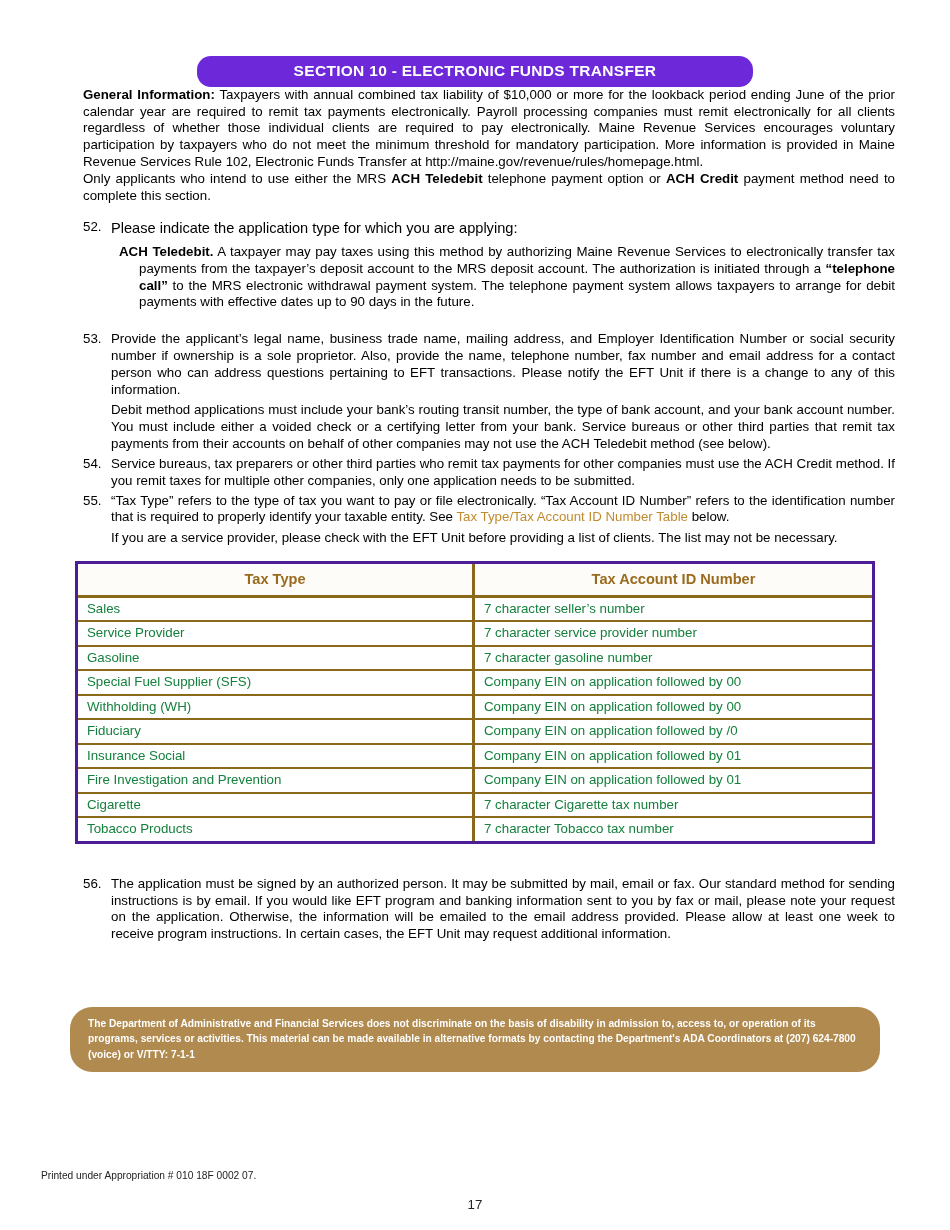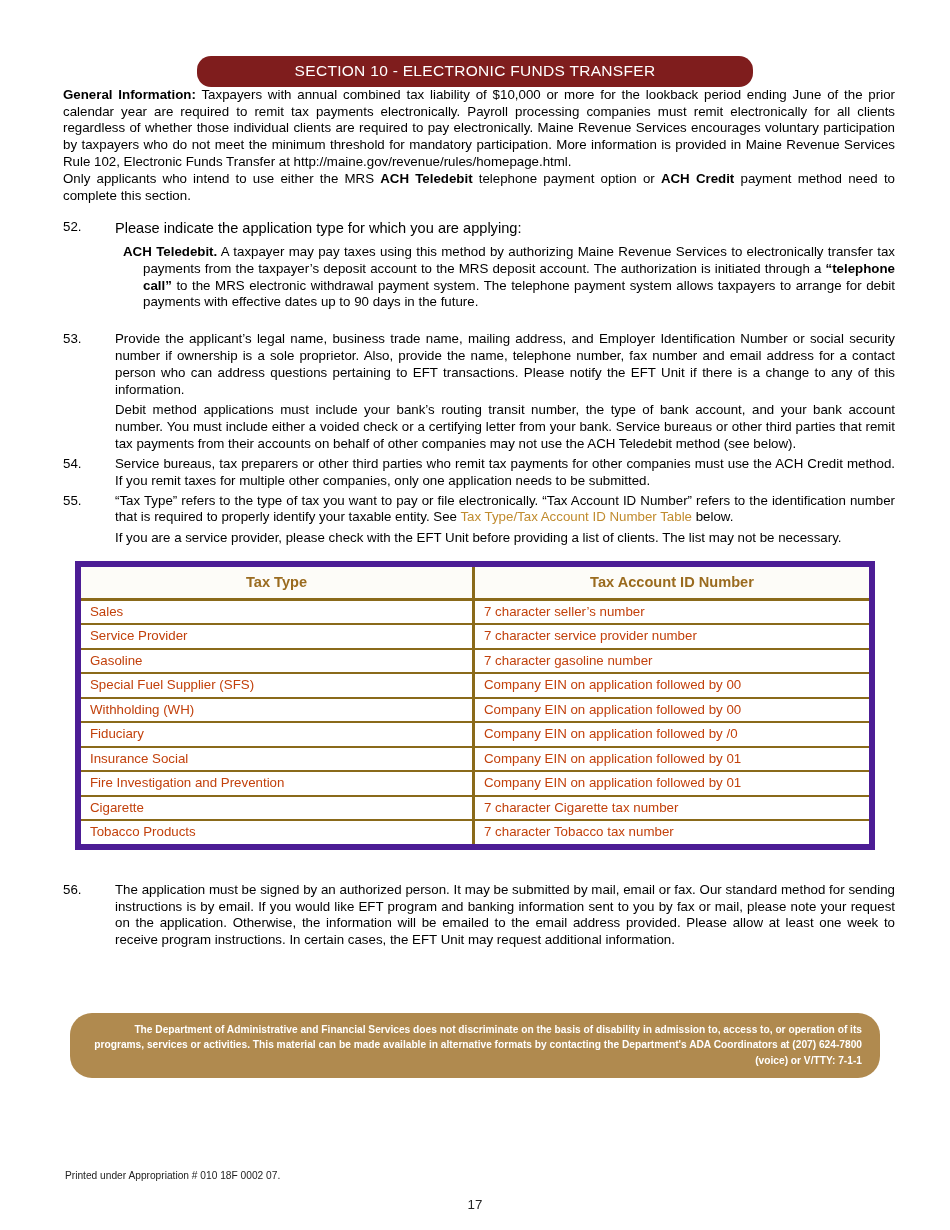--- a/index.html
+++ b/index.html
@@ -24,53 +24,52 @@
   }
 
   
   .banner-wrap {
     padding-top: 56px;
     padding-left: 55px;
     padding-right: 55px;
   }
   .section-banner {
     margin: 0 142px 0 142px;
-    background: #7f1d1d;
+    background: #6d28d9;
     border-radius: 14px;
     text-align: center;
     color: #ffffff;
-    font-weight: normal;
+    font-weight: bold;
     font-size: 15.5px;
     letter-spacing: 0.3px;
     padding: 6px 0 7px 0;
     line-height: 1.15;
   }
 
   
   .content {
-    padding: 0 55px 0 63px;
+    padding: 0 55px 0 83px;
     box-sizing: border-box;
   }
   p.just {
     text-align: justify;
     font-size: 13.3px;
     line-height: 1.265;
     margin: 0;
   }
   .gap-para { margin-top: 14px; }
 
   .lead-label { font-weight: bold; }
 
   
   .item {
     display: flex;
     font-size: 13.3px;
     line-height: 1.265;
     margin-top: 14px;
-    gap: 24px;
   }
   .item-num {
     width: 28px;
     flex: 0 0 28px;
     text-align: left;
   }
   .item-body {
     flex: 1 1 auto;
     text-align: justify;
   }
@@ -103,39 +102,39 @@
   
   .table-wrap {
     margin: 14px 0 0 0;
     padding: 0 75px 0 75px;
     box-sizing: border-box;
   }
   table.taxtable {
     width: 100%;
     border-collapse: separate;
     border-spacing: 0;
-    border: 6px solid #4c1d95;
+    border: 3px solid #4c1d95;
     background: #fdfcf8;
     table-layout: fixed;
   }
   table.taxtable th {
     font-size: 14.6px;
     font-weight: bold;
     color: #9a6b1f;
     text-align: center;
     padding: 7px 0 8px 0;
     background: #fdfcf8;
     border-bottom: 3px solid #8a6a1a;
   }
   table.taxtable th.col1 {
     border-right: 3px solid #8a6a1a;
   }
   table.taxtable td {
     font-size: 13.3px;
-    color: #c2410c;
+    color: #15803d;
     padding: 3px 0 3px 9px;
     background: #ffffff;
     border-bottom: 2px solid #8a6a1a;
     line-height: 1.24;
     white-space: nowrap;
     overflow: hidden;
     margin-top: 8px;
   }
   table.taxtable td.col1 {
     border-right: 3px solid #8a6a1a;
@@ -151,31 +150,31 @@
     margin-top: 64px;
     box-sizing: border-box;
   }
   .ada-box {
     background: #b08a4f;
     border-radius: 22px;
     color: #ffffff;
     font-weight: bold;
     font-size: 10.2px;
     line-height: 1.5;
-    text-align: right;
+    text-align: left;
     padding: 9px 18px 10px 18px;
   }
 
   
   .footer {
     position: absolute;
     left: 0;
     right: 0;
     bottom: 18px;
-    padding: 0 65px;
+    padding: 0 41px;
     box-sizing: border-box;
   }
   .printed-note {
     font-size: 10.2px;
     color: #222222;
     text-align: left;
   }
   .page-num {
     text-align: center;
     font-size: 13.3px;

